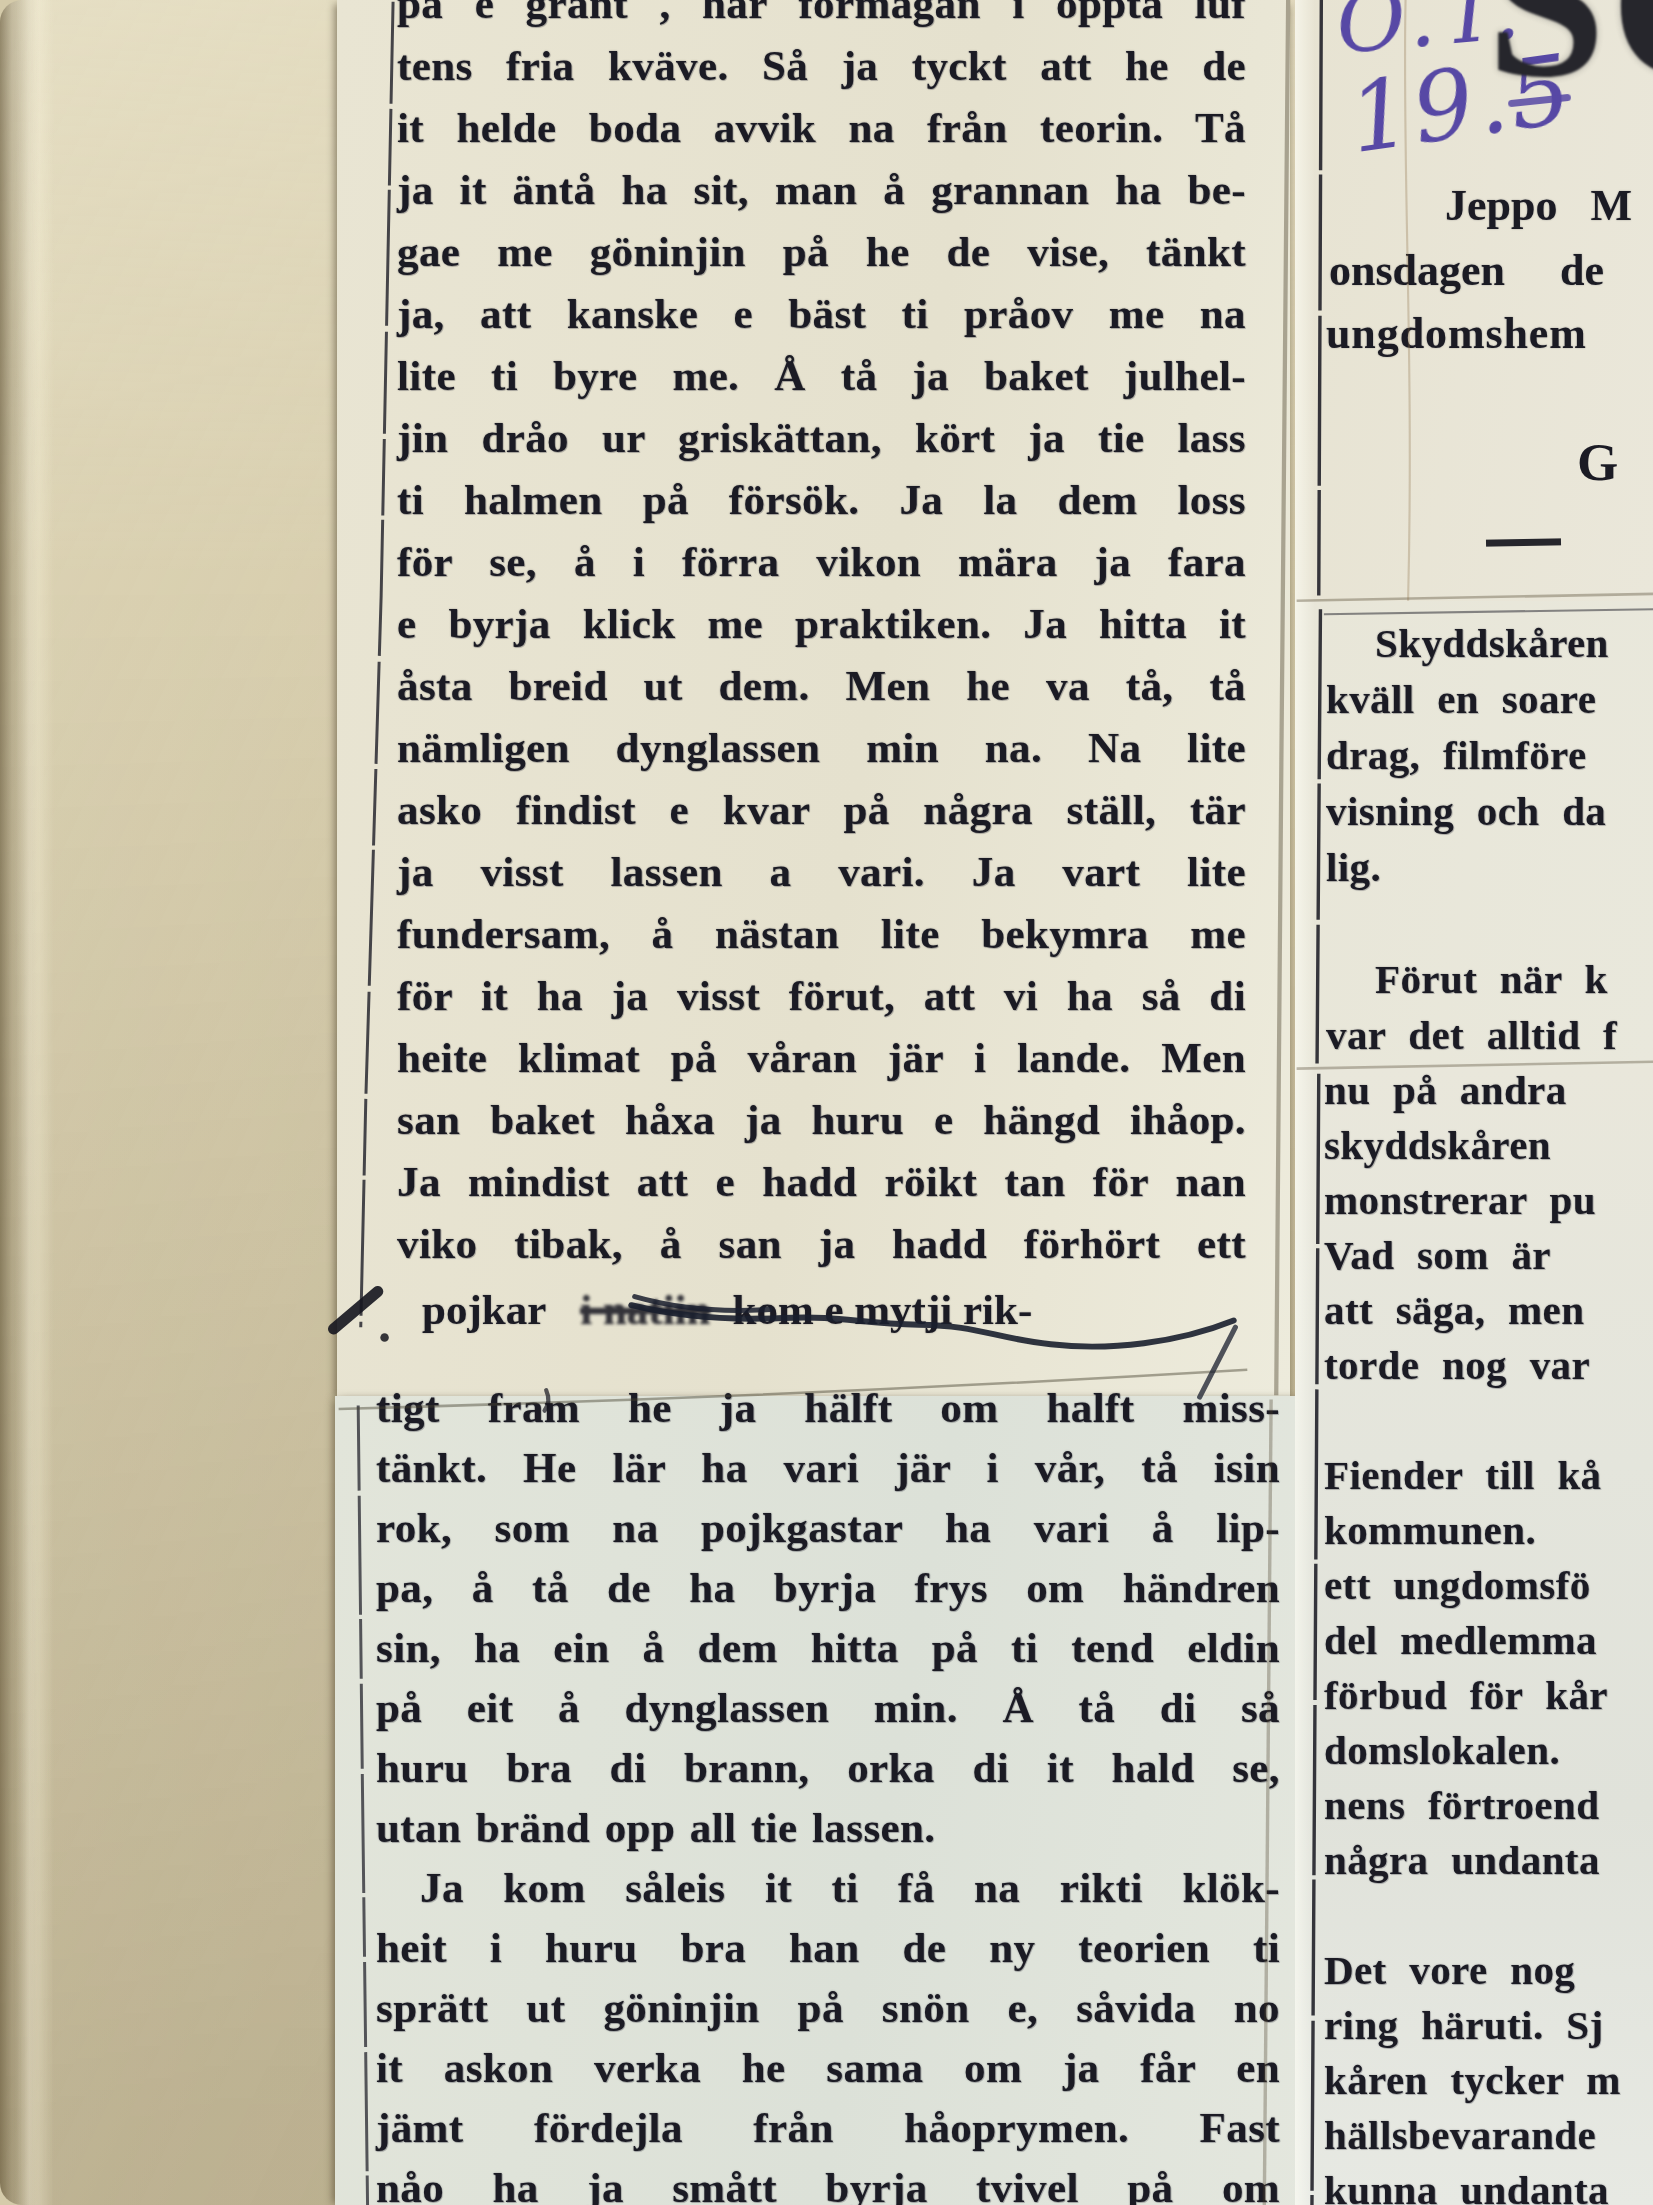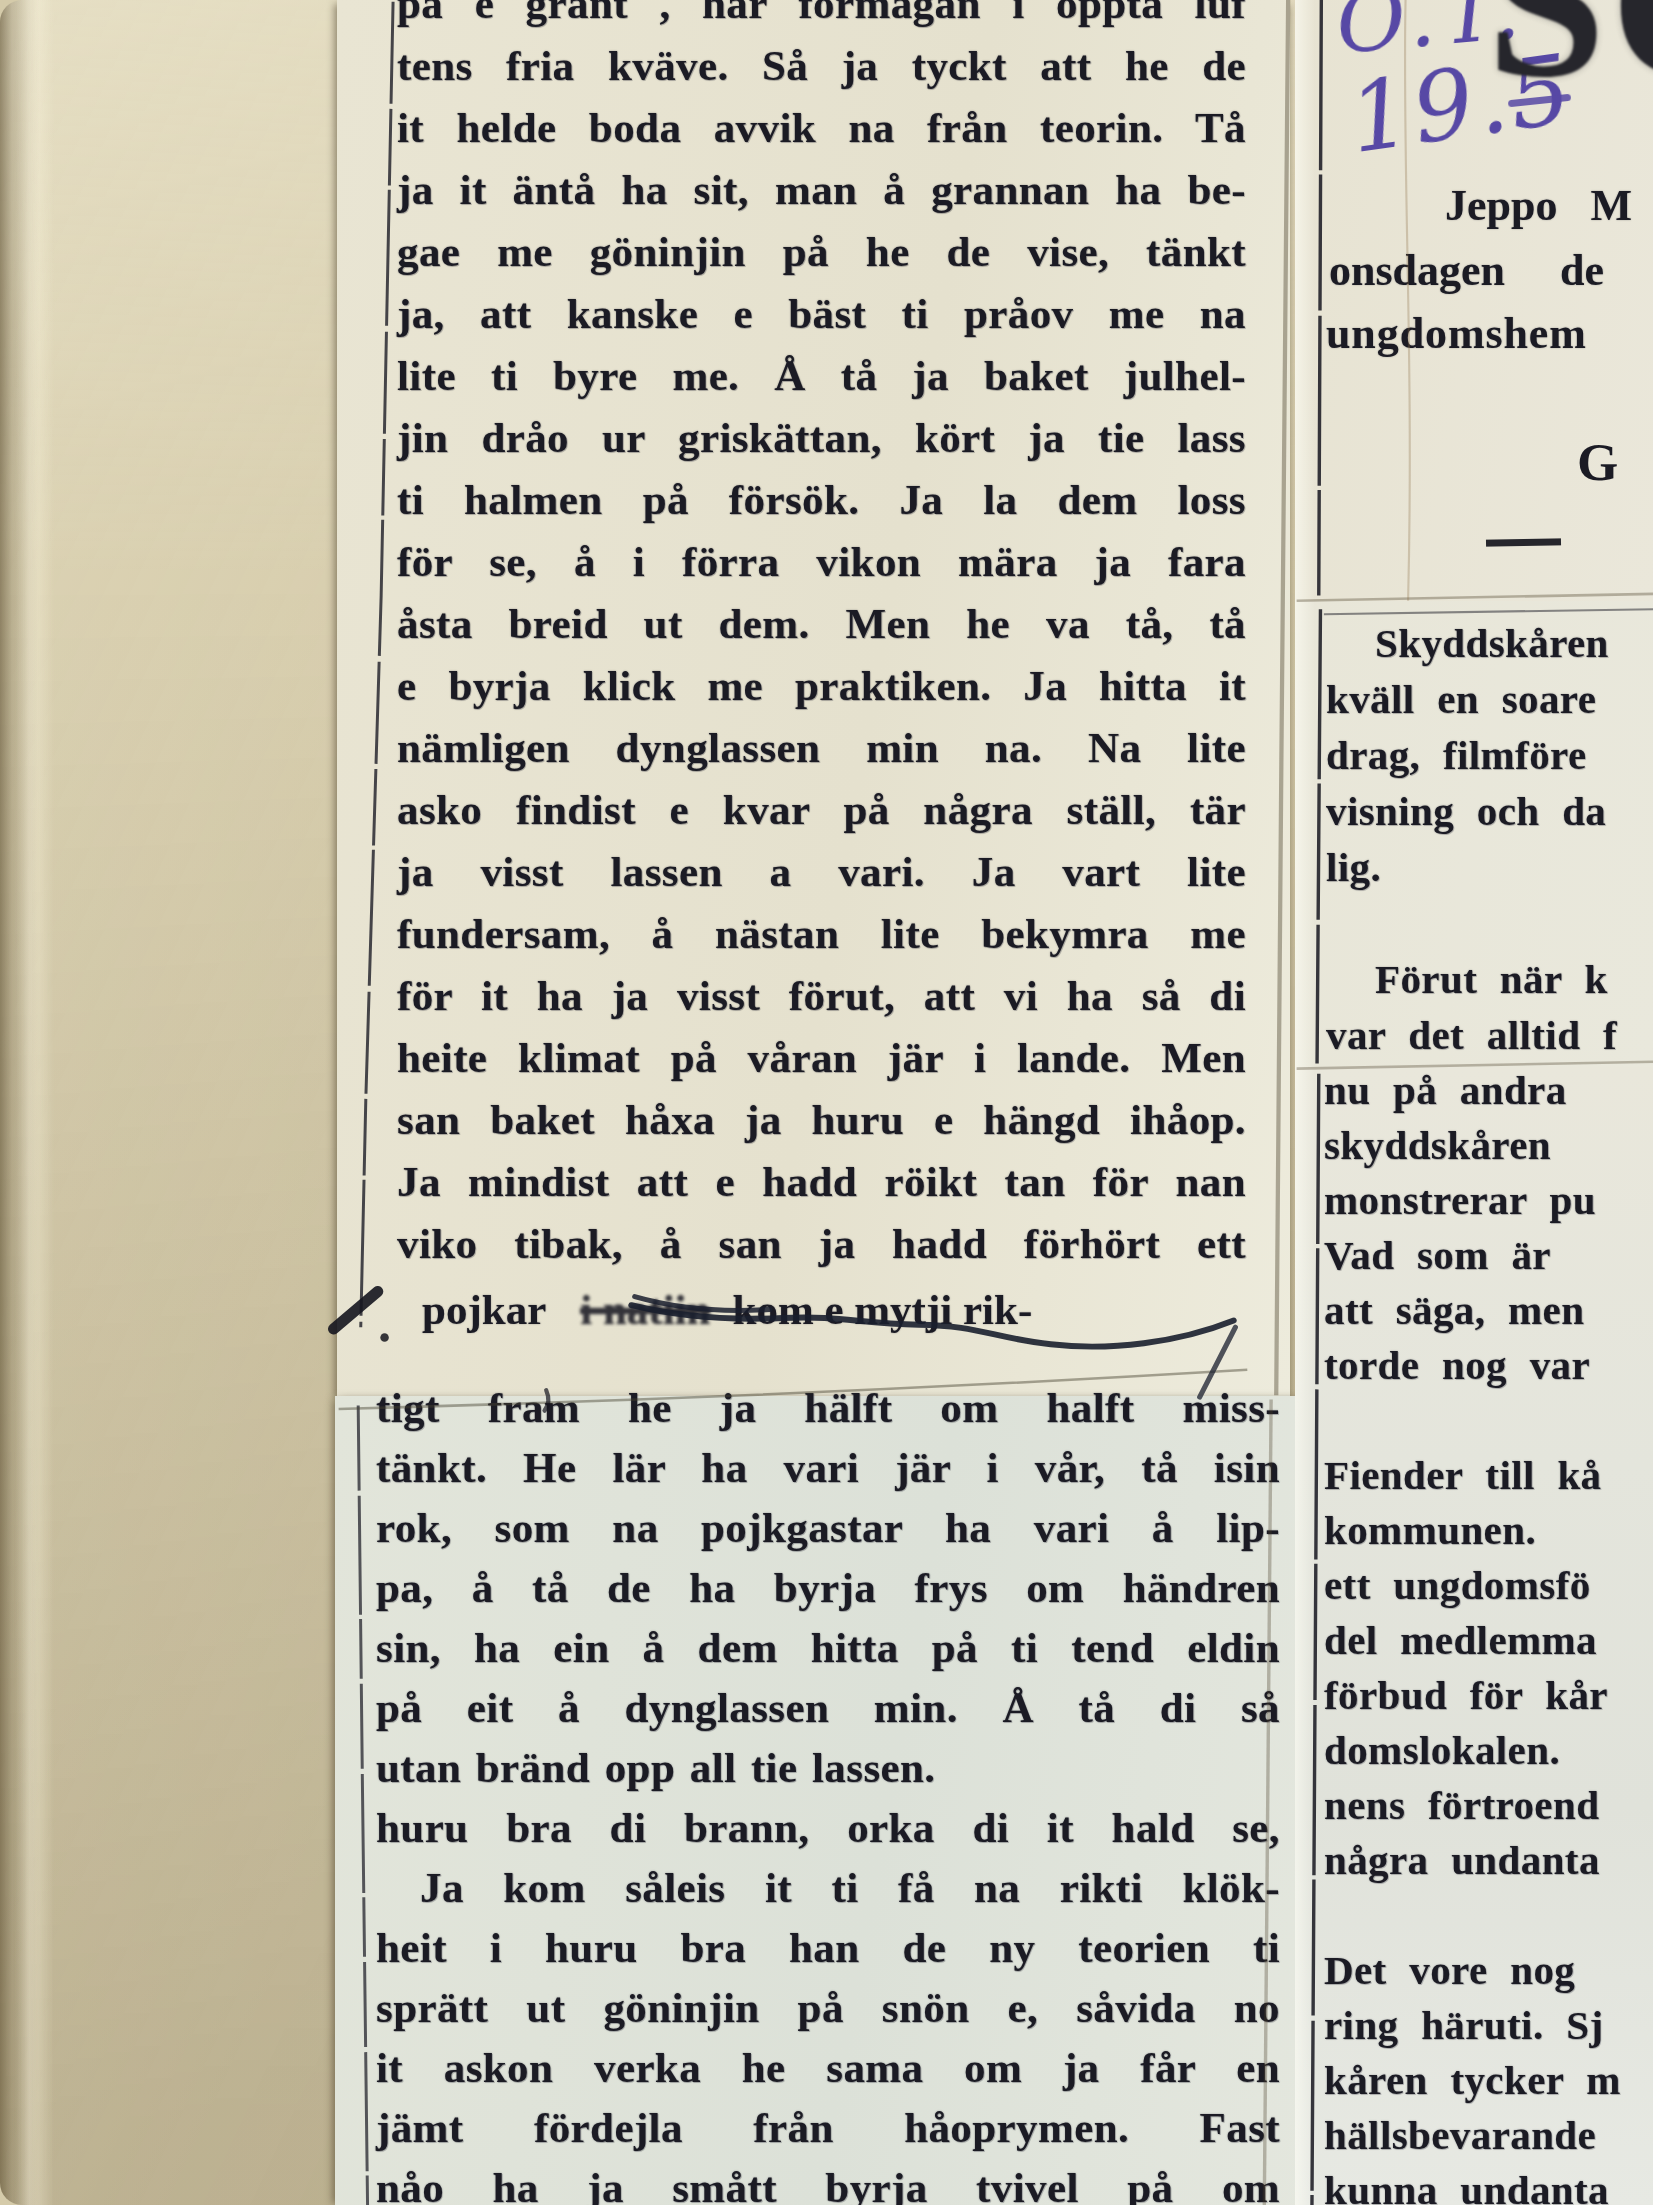--- a/index.html
+++ b/index.html
@@ -92,22 +92,22 @@
         <div class="jl ink">på e grant , har förmågan i öppta luf</div>
         <div class="jl ink">tens fria kväve.  Så ja tyckt att he de</div>
         <div class="jl ink">it helde boda avvik na från teorin. Tå</div>
         <div class="jl ink">ja it äntå ha sit, man å grannan ha be-</div>
         <div class="jl ink">gae me göninjin på he de vise, tänkt</div>
         <div class="jl ink">ja, att kanske e bäst ti pråov me na</div>
         <div class="jl ink">lite ti byre me.  Å tå ja baket julhel-</div>
         <div class="jl ink">jin dråo ur griskättan, kört ja tie lass</div>
         <div class="jl ink">ti halmen på försök.  Ja la dem loss</div>
         <div class="jl ink">för se, å i förra vikon mära ja fara</div>
+        <div class="jl ink">e byrja klick me praktiken.  Ja hitta it</div>
         <div class="jl ink">åsta breid ut dem.  Men he va tå, tå</div>
-        <div class="jl ink">e byrja klick me praktiken.  Ja hitta it</div>
         <div class="jl ink">nämligen dynglassen min na.  Na lite</div>
         <div class="jl ink">asko findist e kvar på några ställ, tär</div>
         <div class="jl ink">ja visst lassen a vari.  Ja vart lite</div>
         <div class="jl ink">fundersam, å nästan lite bekymra me</div>
         <div class="jl ink">för it ha ja visst förut, att vi ha så di</div>
         <div class="jl ink">heite klimat på våran jär i lande. Men</div>
         <div class="jl ink">san baket håxa ja huru e hängd ihåop.</div>
         <div class="jl ink">Ja mindist att e hadd röikt tan för nan</div>
         <div class="jl ink">viko tibak, å san ja hadd förhört ett</div>
       </div>
@@ -117,22 +117,22 @@
   </div>
 
   <div class="clip clip2">
     <div class="coltext c2">
         <div class="jl ink">tigt fram he ja hälft om halft miss-</div>
         <div class="jl ink">tänkt.  He lär ha vari jär i vår, tå isin</div>
         <div class="jl ink">rok, som na pojkgastar ha vari å lip-</div>
         <div class="jl ink">pa, å tå de ha byrja frys om händren</div>
         <div class="jl ink">sin, ha ein å dem hitta på ti tend eldin</div>
         <div class="jl ink">på eit å dynglassen min.  Å tå di så</div>
+        <div class="jl ink">huru bra di brann, orka di it hald se,</div>
         <div class="jl ink noj">utan bränd opp all tie lassen.</div>
-        <div class="jl ink">huru bra di brann, orka di it hald se,</div>
         <div class="jl ink ind">Ja kom såleis it ti få na rikti klök-</div>
         <div class="jl ink">heit i huru bra han de ny teorien ti</div>
         <div class="jl ink">sprätt ut göninjin på snön e, såvida no</div>
         <div class="jl ink">it askon verka he sama om ja får en</div>
         <div class="jl ink">jämt fördejla från håoprymen.    Fast</div>
         <div class="jl ink">nåo ha ja smått byrja tvivel på om</div>
       </div>
   </div>
 
   <div class="rp rp1">

